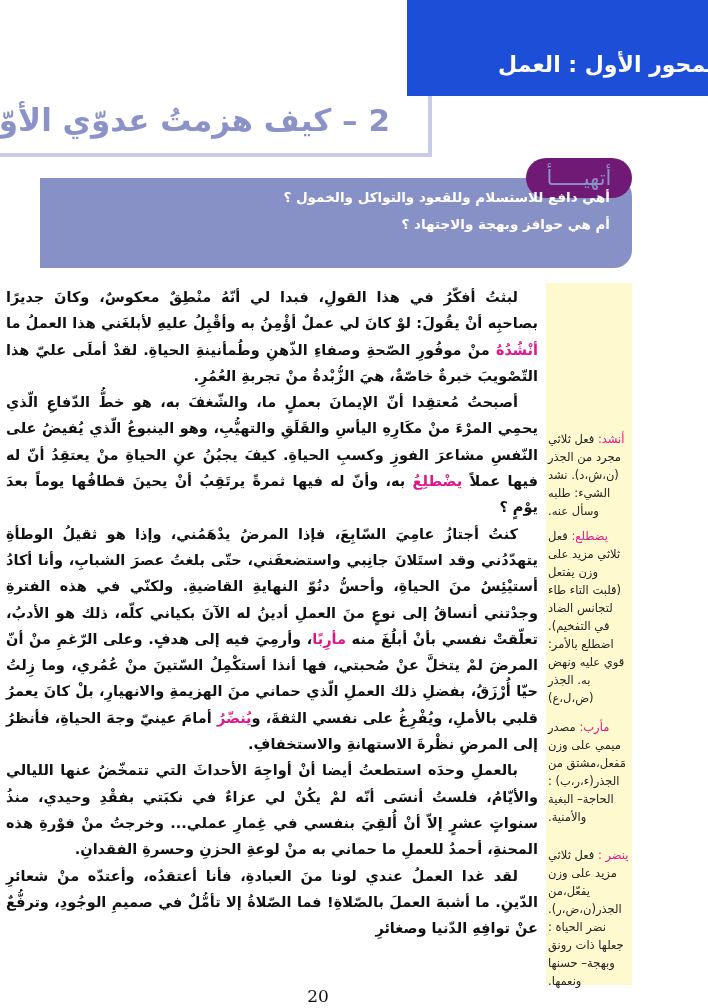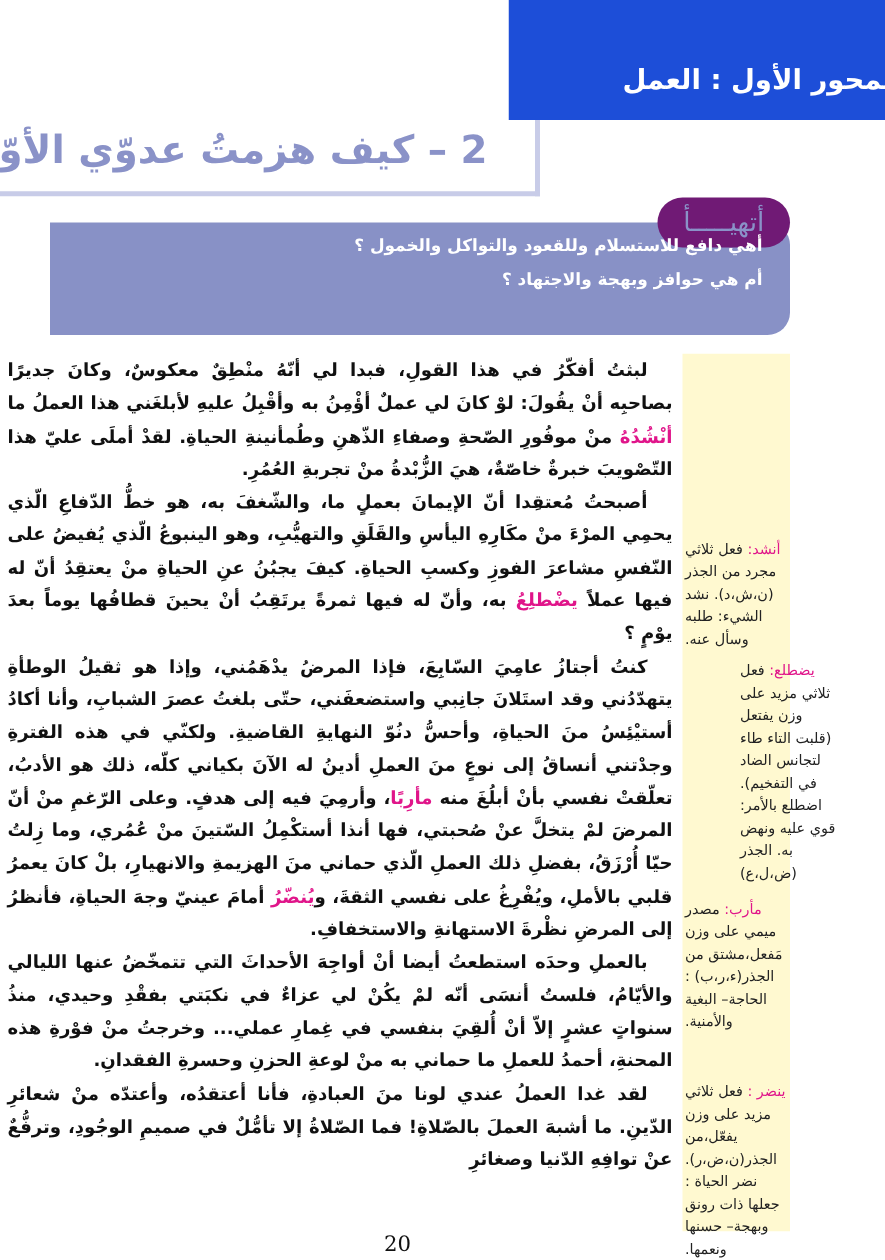--- a/index.html
+++ b/index.html
@@ -81,29 +81,29 @@
   <div>أهي دافع للاستسلام وللقعود والتواكل والخمول ؟</div>
   <div>أم هي حوافز وبهجة والاجتهاد ؟</div>
 </div>
 
 <div class="gloss-strip"></div>
 
 <div class="gloss" style="top:430px;">
   <span class="term">أنشد:</span>
   <span>فعل ثلاثي مجرد من الجذر (ن،ش،د). نشد الشيء: طلبه وسأل عنه.</span>
 </div>
-<div class="gloss" style="top:527px;margin-left:44px;">
+<div class="gloss" style="top:527px;">
   <span class="term">يضطلع:</span>
   <span>فعل ثلاثي مزيد على وزن يفتعل (قلبت التاء طاء لتجانس الضاد في التفخيم). اضطلع بالأمر: قوي عليه ونهض به. الجذر (ض،ل،ع)</span>
 </div>
 <div class="gloss" style="top:718px;">
   <span class="term">مأرب:</span>
   <span>مصدر ميمي على وزن مَفعل،مشتق من الجذر(ء،ر،ب) : الحاجة– البغية والأمنية.</span>
 </div>
-<div class="gloss" style="top:864px;">
+<div class="gloss" style="top:846px;">
   <span class="term">ينضر :</span>
   <span>فعل ثلاثي مزيد على وزن يفعّل،من الجذر(ن،ض،ر). نضر الحياة : جعلها ذات رونق وبهجة– حسنها ونعمها.</span>
 </div>
 
 <div class="body-text">
   <p><span>لبثتُ أفكّرُ في هذا القولِ، فبدا لي أنّهُ منْطِقٌ معكوسٌ، وكانَ جديرًا بصاحبِه أنْ يقُولَ: لوْ كانَ لي عملٌ أؤْمِنُ به وأقْبِلُ عليهِ لأبلغَني هذا العملُ ما </span><span class="hl">أنْشُدُهُ</span><span> منْ موفُورِ الصّحةِ وصفاءِ الذّهنِ وطُمأنينةِ الحياةِ. لقدْ أملَى عليّ هذا التّصْويبَ خبرةٌ خاصّةٌ، هيَ الزُّبْدةُ منْ تجربةِ العُمُرِ.</span></p>
   <p><span>أصبحتُ مُعتقِدا أنّ الإيمانَ بعملٍ ما، والشّغفَ به، هو خطُّ الدّفاعِ الّذي يحمِي المرْءَ منْ مكَارِهِ اليأسِ والقَلَقِ والتهيُّبِ، وهو الينبوعُ الّذي يُفيضُ على النّفسِ مشاعرَ الفوزِ وكسبِ الحياةِ. كيفَ يجبُنُ عنِ الحياةِ منْ يعتقِدُ أنّ له فيها عملاً </span><span class="hl">يضْطلِعُ</span><span> به، وأنّ له فيها ثمرةً يرتَقِبُ أنْ يحينَ قطافُها يوماً بعدَ يوْمٍ ؟</span></p>
   <p><span>كنتُ أجتازُ عامِيَ السّابِعَ، فإذا المرضُ يدْهَمُني، وإذا هو ثقيلُ الوطأةِ يتهدّدُني وقد استَلانَ جانِبي واستضعفَني، حتّى بلغتُ عصرَ الشبابِ، وأنا أكادُ أستيْئِسُ منَ الحياةِ، وأحسُّ دنُوّ النهايةِ القاضيةِ. ولكنّي في هذه الفترةِ وجدْتني أنساقُ إلى نوعٍ منَ العملِ أدينُ له الآنَ بكياني كلّه، ذلك هو الأدبُ، تعلّقتْ نفسي بأنْ أبلُغَ منه </span><span class="hl">مأرِبًا</span><span>، وأرمِيَ فيه إلى هدفٍ. وعلى الرّغمِ منْ أنّ المرضَ لمْ يتخلَّ عنْ صُحبتي، فها أنذا أستكْمِلُ السّتينَ منْ عُمُري، وما زِلتُ حيّا أُرْزَقُ، بفضلِ ذلك العملِ الّذي حماني منَ الهزيمةِ والانهيارِ، بلْ كانَ يعمرُ قلبي بالأملِ، ويُفْرِغُ على نفسي الثقةَ، و</span><span class="hl">يُنضّرُ</span><span> أمامَ عينيّ وجهَ الحياةِ، فأنظرُ إلى المرضِ نظْرةَ الاستهانةِ والاستخفافِ.</span></p>
   <p><span>بالعملِ وحدَه استطعتُ أيضا أنْ أواجِهَ الأحداثَ التي تتمخّضُ عنها الليالي والأيّامُ، فلستُ أنسَى أنّه لمْ يكُنْ لي عزاءٌ في نكبَتي بفقْدِ وحيدي، منذُ سنواتٍ عشرٍ إلاّ أنْ أُلقِيَ بنفسي في غِمارِ عملي... وخرجتُ منْ فوْرةِ هذه المحنةِ، أحمدُ للعملِ ما حماني به منْ لوعةِ الحزنِ وحسرةِ الفقدانِ.</span></p>
   <p><span>لقد غدا العملُ عندي لونا منَ العبادةِ، فأنا أعتقدُه، وأعتدّه منْ شعائرِ الدّينِ. ما أشبهَ العملَ بالصّلاةِ! فما الصّلاةُ إلا تأمُّلٌ في صميمِ الوجُودِ، وترفُّعٌ عنْ توافِهِ الدّنيا وصغائرِ</span></p>

